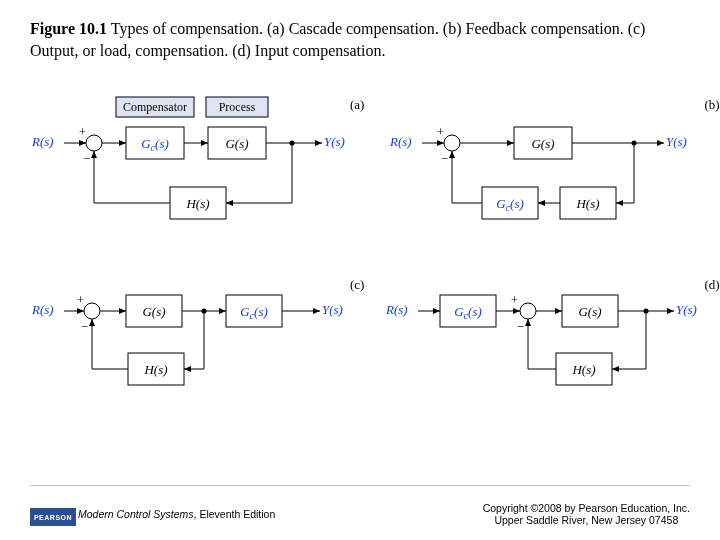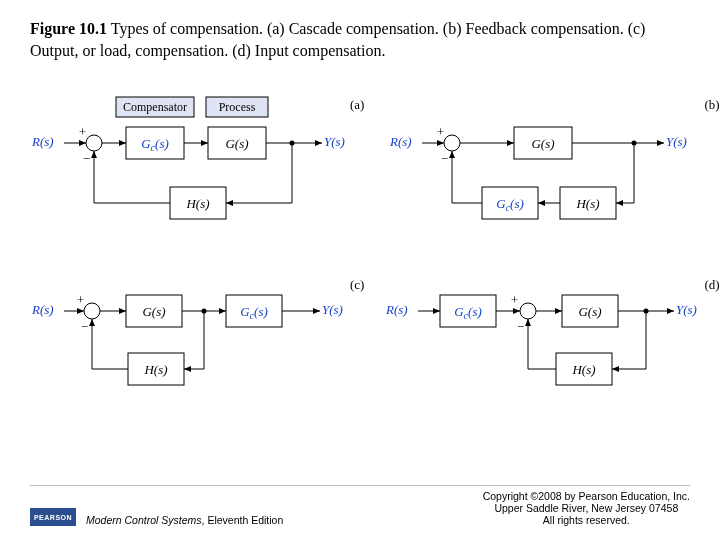--- a/index.html
+++ b/index.html
@@ -4,21 +4,21 @@
 <style>
   html,body{margin:0;padding:0;background:#fff;font-family:"Times New Roman",serif;color:#000}
   .page{width:720px;height:540px;position:relative;box-sizing:border-box;padding:18px 30px 0 30px}
   .caption{font-size:16px;line-height:1.35;margin-bottom:30px}
   .caption .fignum{font-weight:bold}
   .grid{display:grid;grid-template-columns:1fr 1fr;grid-template-rows:auto auto;row-gap:30px;column-gap:20px}
   .panel{display:flex;align-items:flex-start}
   .panel svg{display:block}
   .sublabel{font-size:13px;margin-top:6px}
   .footer{position:absolute;left:30px;right:30px;bottom:14px;font-family:Arial,Helvetica,sans-serif;font-size:10.5px;display:flex;justify-content:space-between;align-items:flex-end}
-  .footer .left{display:flex;align-items:flex-end;gap:10px}
+  .footer .left{display:flex;align-items:flex-start;gap:2px}
   .pearson-badge{width:46px;height:18px;background:#2a4e8f;color:#fff;font-size:7px;display:flex;align-items:center;justify-content:center;letter-spacing:.5px;font-weight:bold}
   .footer .right{text-align:center}
   .book-title{font-style:italic}
   .hr{position:absolute;left:30px;right:30px;bottom:54px;border-top:1px solid #bdbdbd}
   
   .sig{font-family:"Times New Roman",serif;font-style:italic;font-size:13px}
   .blk{font-family:"Times New Roman",serif;font-style:italic;font-size:13px}
   .hdr{font-family:"Times New Roman",serif;font-size:12px}
   .blue{fill:#1640c8}
   .wire{stroke:#000;stroke-width:1;fill:none}
@@ -166,17 +166,16 @@
   <div class="footer">
     <div class="left">
       <div class="pearson-badge">PEARSON</div>
       <div>
         <div><span class="book-title">Modern Control Systems</span><span>, Eleventh Edition</span></div>
       </div>
     </div>
     <div class="right">
       <div>Copyright ©2008 by Pearson Education, Inc.</div>
       <div>Upper Saddle River, New Jersey 07458</div>
-      <div>All rights reserved.</div>
     </div>
   </div>
 
 </div>
 
 </body></html>

